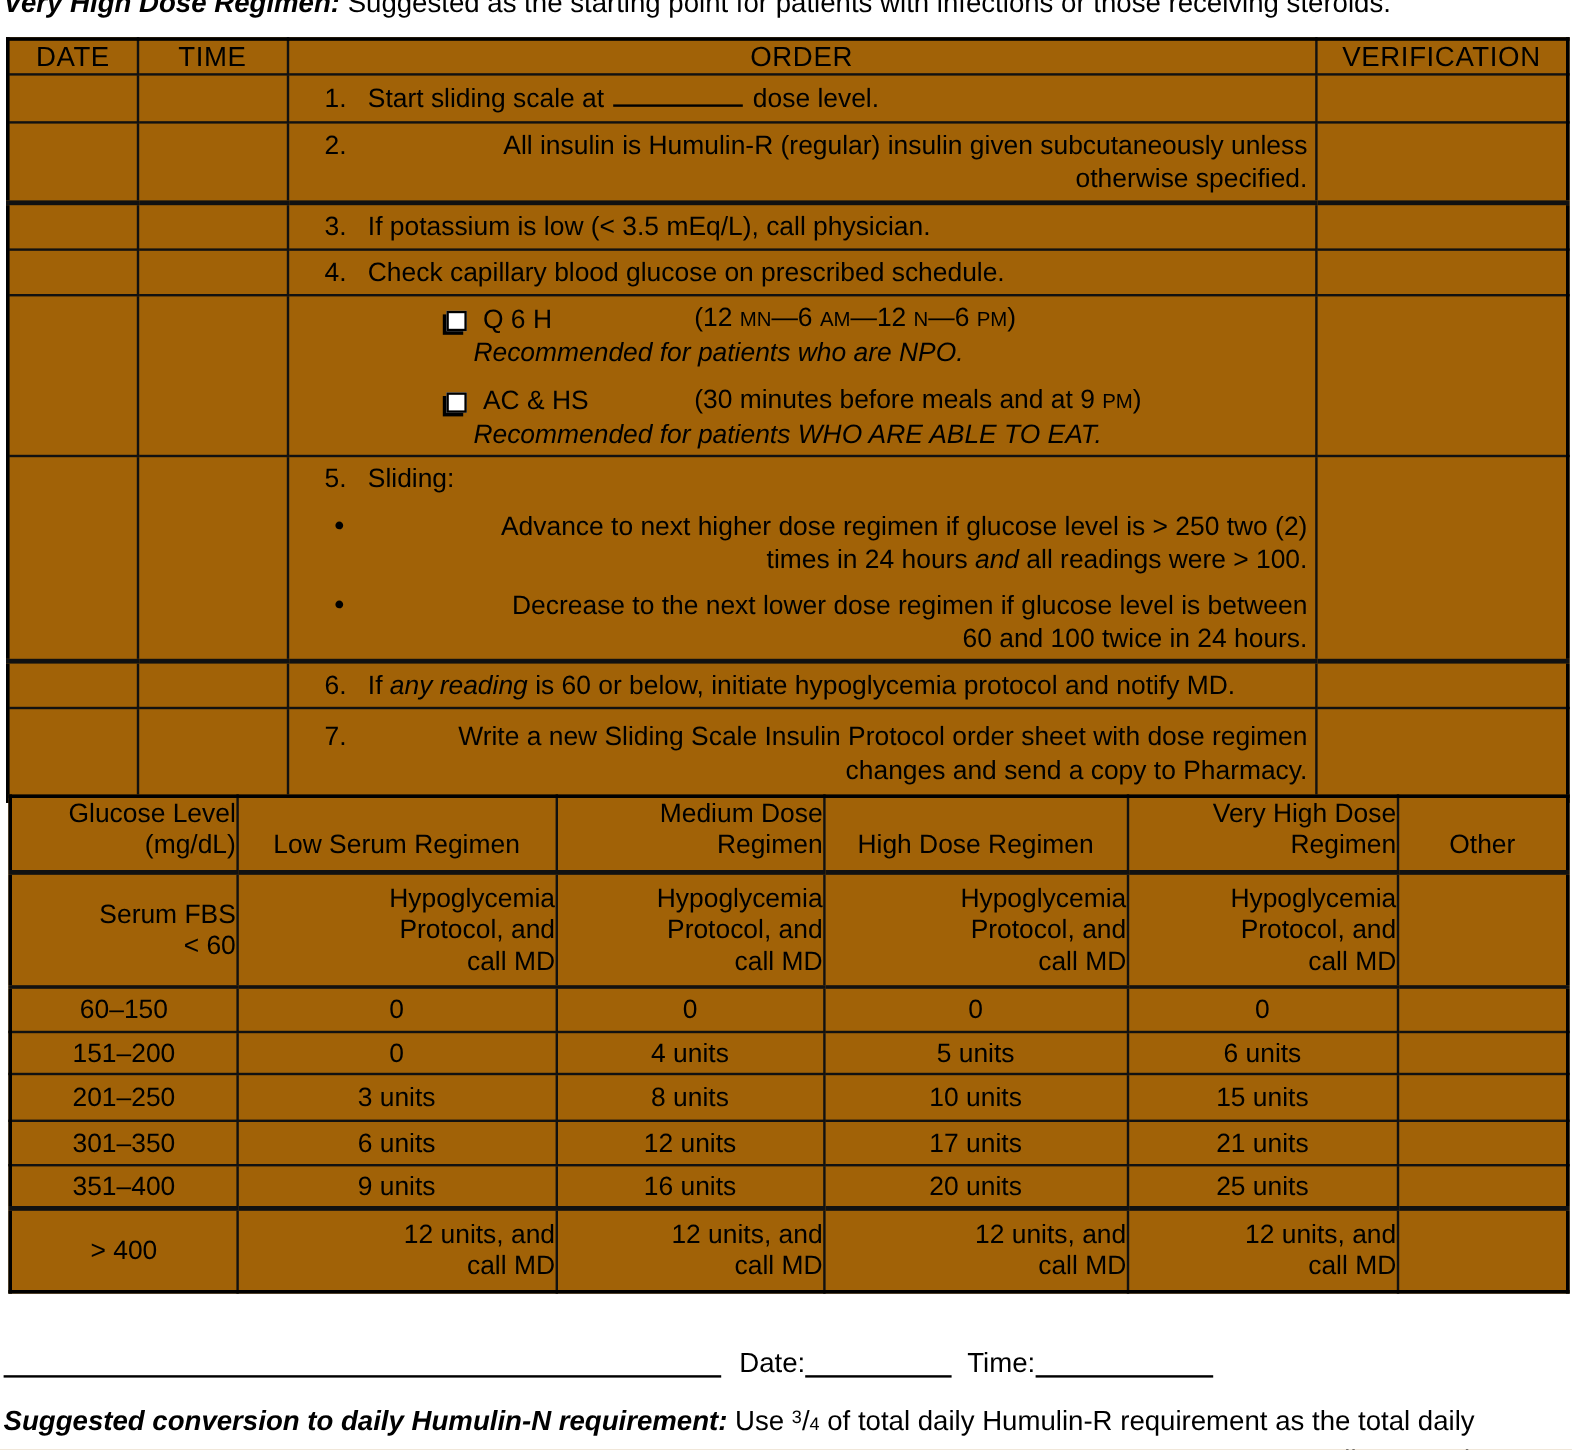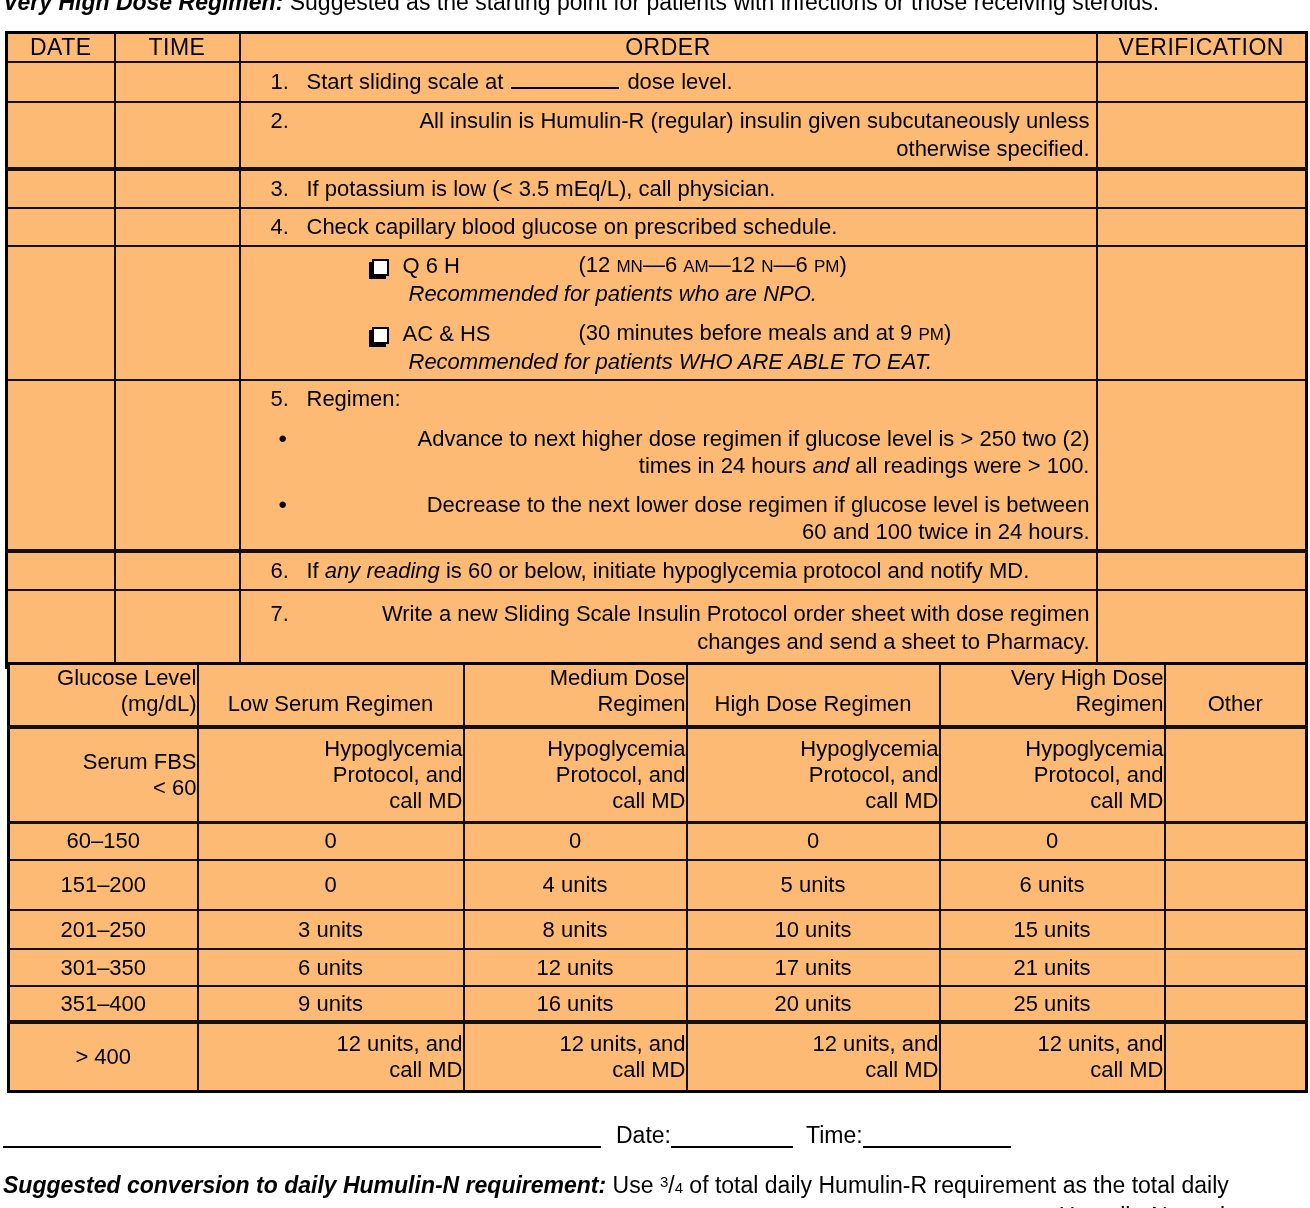--- a/index.html
+++ b/index.html
@@ -4,21 +4,21 @@
 <style>
   * { margin:0; padding:0; box-sizing:border-box; }
   html,body { width:1310px; height:1208px; overflow:hidden; background:#fff; }
   body { position:relative; font-family:"Liberation Sans", sans-serif; color:#000; font-size:22px; }
 
   
   .top-note { position:absolute; left:3px; top:-11px; font-size:23px; white-space:nowrap; }
   .bi { font-weight:bold; font-style:italic; }
 
   
-  table { border-collapse:collapse; table-layout:fixed; background:#fdba74; }
+  table { border-collapse:collapse; table-layout:fixed; background:#a16207; }
   td, th { border:2px solid #111; font-weight:normal; }
 
   
   .order-table { position:absolute; left:5px; top:31px; width:1300px; border:3px solid #000; }
   .order-table th { font-size:23px; text-align:center; vertical-align:middle; letter-spacing:.5px; }
   .order-table td { vertical-align:middle; }
   .order-table tr.thick td, .order-table tr.thick th { border-bottom-width:4px; }
   td.c-order { padding:4px 6px 4px 0; }
   .item { display:flex; padding-left:30px; line-height:28px; }
   .num { flex:none; width:36px; }
@@ -27,21 +27,21 @@
   .line { display:block;text-align:right; }
   .ital { font-style:italic; }
 
   
   .cbx-block { margin-left:128px; line-height:27px; }
   .cbx-line { display:flex; align-items:center; }
   .cbx { flex:none; width:17px; height:17px; border:2px solid #000; box-shadow:-3px 3px 0 #000; margin:4px 14px 0 3px; background:#fff; }
   .cbx-label { flex:none; width:176px; }
   .sched { white-space:nowrap; }
   .sc { font-size:17px; }
-  .cbx-note { margin-left:40px; font-style:italic; }
+  .cbx-note { margin-left:26px; font-style:italic; }
   .note-gap { margin-bottom:12px; }
 
   
   .bullet { display:flex; padding-left:38px; line-height:27px; margin-top:12px; }
   .bchar { flex:none; width:36px; font-size:24px; }
 
   
   .dose-table { position:absolute; left:7px; top:662px; width:1298px; border:3px solid #000; text-align:center; }
   .dose-table th { vertical-align:bottom; padding-bottom:8px; line-height:26px; }
   .dose-table td { vertical-align:middle; line-height:26px; }
@@ -146,21 +146,21 @@
       </div>
     </td>
     <td></td>
   </tr>
   <tr class="thick" style="height:169px">
     <td></td>
     <td></td>
     <td class="c-order" style="vertical-align:middle">
       <div class="item">
             <span class="num">5.</span>
-        <div class="itext">Regimen:</div>
+        <div class="itext">Sliding:</div>
       </div>
       <div class="bullet">
             <span class="bchar">•</span>
         <div class="itext">
           <span class="line">Advance to next higher dose regimen if glucose level is &gt; 250 two (2)</span>
           <span class="line"><span>times in 24 hours </span><span class="ital">and</span><span> all readings were &gt; 100.</span></span>
         </div>
       </div>
       <div class="bullet">
             <span class="bchar">•</span>
@@ -184,21 +184,21 @@
     <td></td>
   </tr>
   <tr style="height:77px">
     <td></td>
     <td></td>
     <td class="c-order">
       <div class="item">
             <span class="num">7.</span>
         <div class="itext">
               <span class="line">Write a new Sliding Scale Insulin Protocol order sheet with dose regimen</span>
-              <span class="line">changes and send a sheet to Pharmacy.</span>
+              <span class="line">changes and send a copy to Pharmacy.</span>
             </div>
       </div>
     </td>
     <td></td>
   </tr>
 </tbody>
   </table>
 
 <table class="dose-table">
   <colgroup>
@@ -255,21 +255,21 @@
     <td></td>
   </tr>
   <tr style="height:38px">
     <td>60–150</td>
     <td>0</td>
     <td>0</td>
     <td>0</td>
     <td>0</td>
     <td></td>
   </tr>
-  <tr style="height:50px">
+  <tr style="height:35px">
     <td>151–200</td>
     <td>0</td>
     <td>4 units</td>
     <td>5 units</td>
     <td>6 units</td>
     <td></td>
   </tr>
   <tr style="height:39px">
     <td>201–250</td>
     <td>3 units</td>

